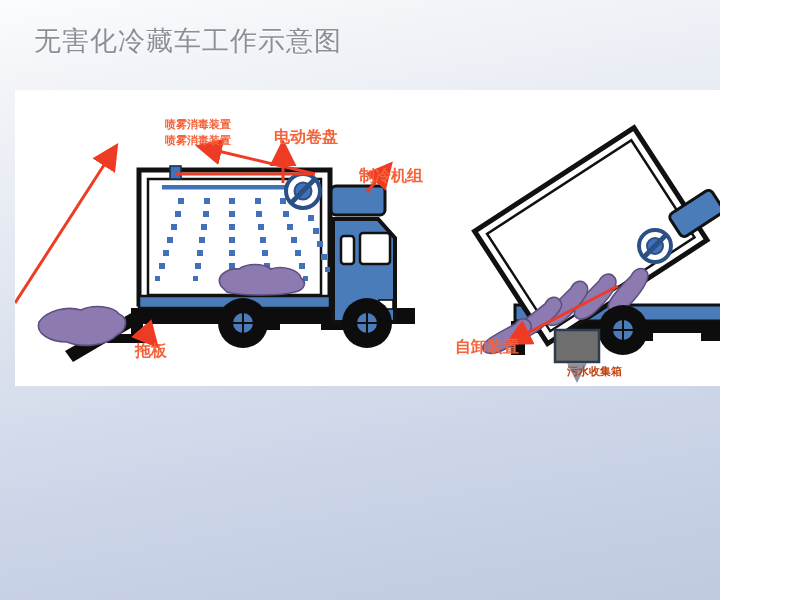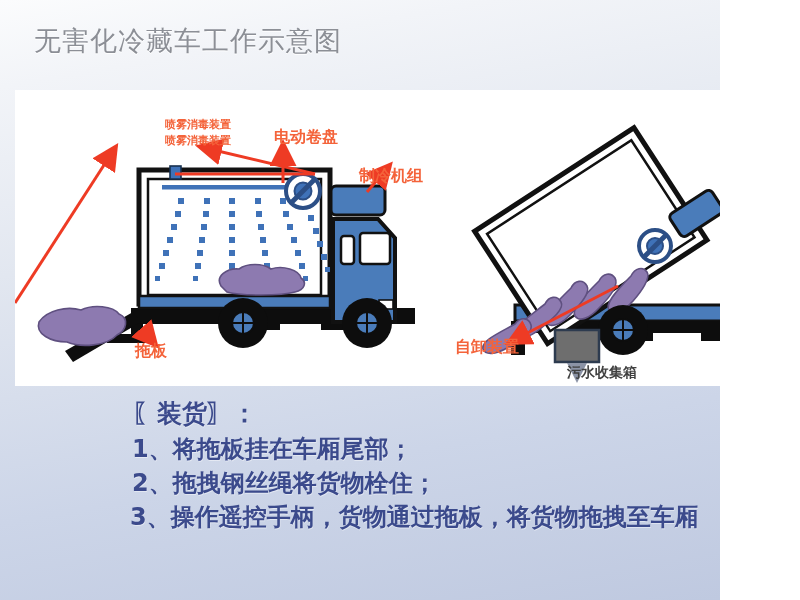--- a/index.html
+++ b/index.html
@@ -73,21 +73,21 @@
   
   .lbl {
     position: absolute;
     color: #f4633a;
     font-weight: bold;
     white-space: nowrap;
     line-height: 14px;
   }
   .lbl-sm { font-size: 11px; }
   .lbl-md { font-size: 16px; }
-  .lbl-lg { font-size: 14px; color: #404040; }
+  .lbl-lg { font-size: 11px; color: #c2410c; }
   
   #footer-mark {
     position: absolute;
     right: 8px;
     bottom: 4px;
     font-size: 9px;
     color: rgba(120,135,170,0.30);
     white-space: nowrap;
   }
 </style>
@@ -306,21 +306,15 @@
 
     <div class="lbl lbl-sm" style="left:150px; top:28px;">喷雾消毒装置</div>
     <div class="lbl lbl-sm" style="left:150px; top:44px;">喷雾消毒装置</div>
     <div class="lbl lbl-md" style="left:259px; top:40px;">电动卷盘</div>
     <div class="lbl lbl-md" style="left:344px; top:63px;margin-top:16px;">制冷机组</div>
     <div class="lbl lbl-md" style="left:120px; top:254px;">拖板</div>
     <div class="lbl lbl-md" style="left:440px; top:250px;">自卸装置</div>
     <div class="lbl lbl-lg" style="left:552px; top:275px;">污水收集箱</div>
   </div>
 
-  <div id="caption">
-    <div class="cap-line cap-head">〖装货〗：</div>
-    <div class="cap-line cap-item">1、将拖板挂在车厢尾部；</div>
-    <div class="cap-line cap-item">2、拖拽钢丝绳将货物栓住；</div>
-    <div class="cap-line cap-item last">3、操作遥控手柄，货物通过拖板，将货物拖拽至车厢</div>
-  </div>
 
   <div id="footer-mark"></div>
 </div>
 
 </body></html>

